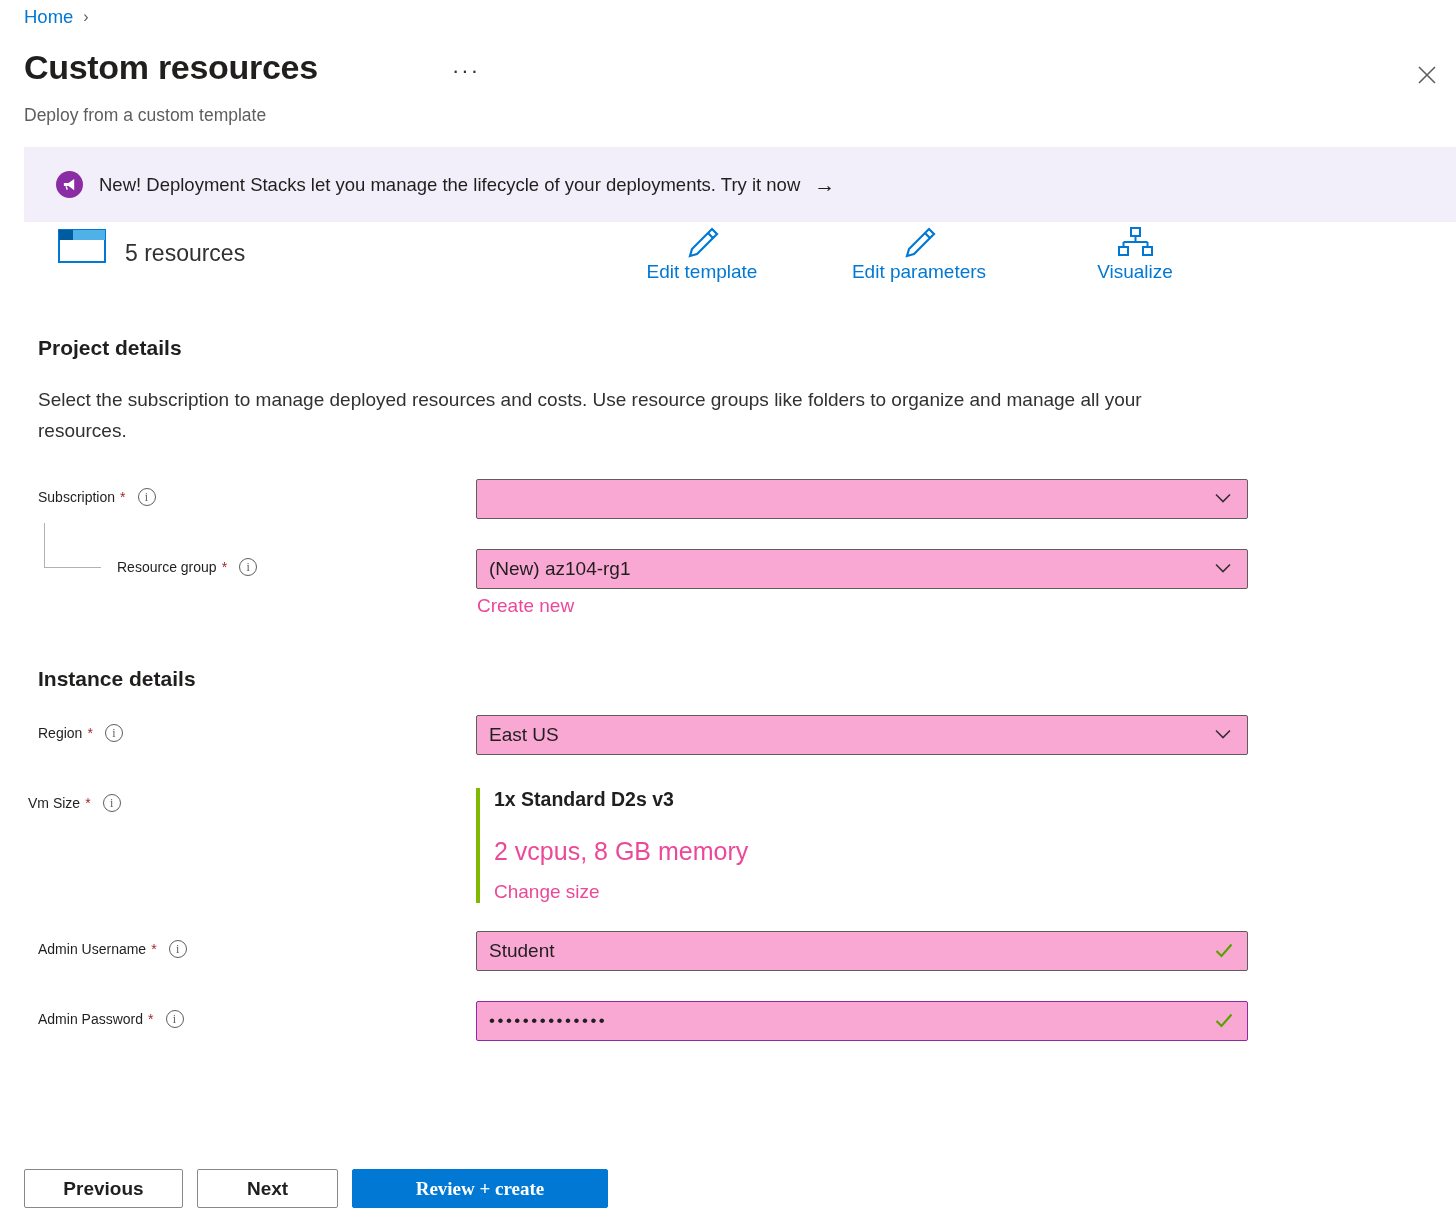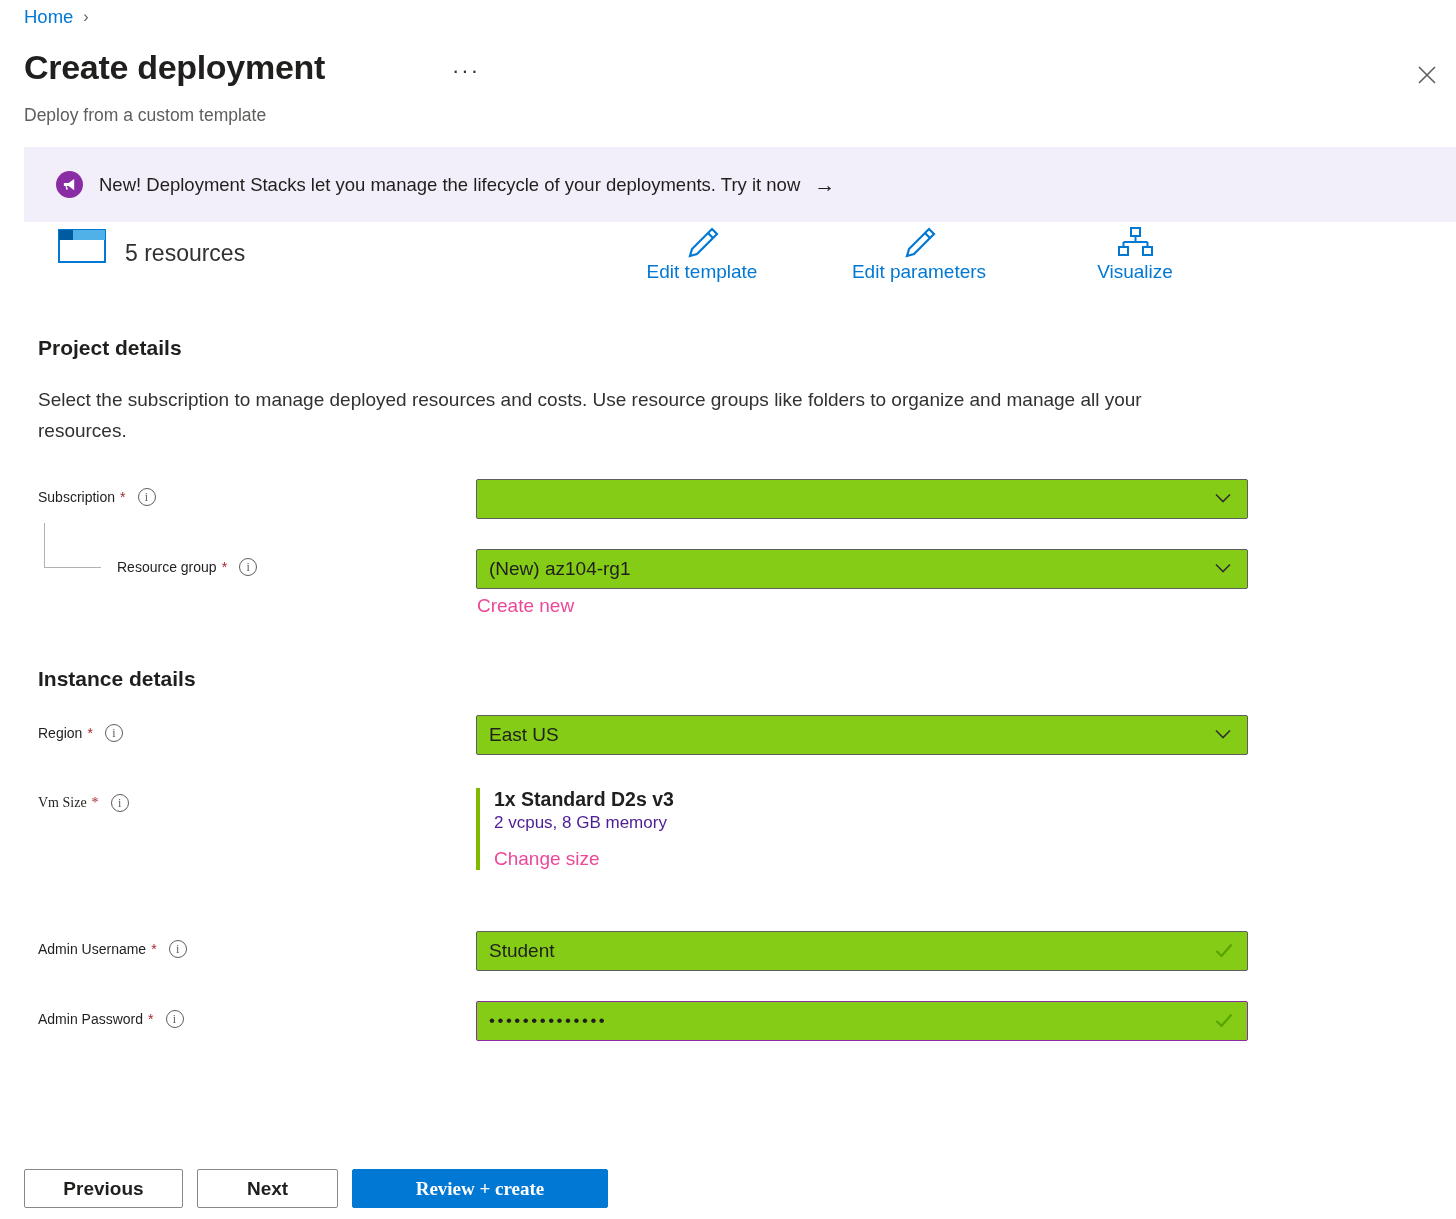--- a/index.html
+++ b/index.html
@@ -63,21 +63,21 @@
   .req { color: #a4262c; margin-left: 5px; }
   .info-icon {
     margin-left: 12px; width: 18px; height: 18px; border: 1.3px solid #605e5c; border-radius: 50%;
     display: inline-flex; align-items: center; justify-content: center; color: #605e5c;
     font-size: 12px; cursor: pointer; flex: none;
   }
   .info-icon::after { content: "i"; font-family: "Liberation Serif", serif; }
 
   .dropdown, .text-input {
     position: absolute; left: 476px; width: 772px; height: 40px;
-    border: 1px solid #605e5c; border-radius: 2px; background: #84cc16;
+    border: 1px solid #605e5c; border-radius: 2px; background: #f9a8d4;
     display: flex; align-items: center; padding: 0 44px 0 12px;
     font-size: 19px; color: #201f1e; cursor: pointer;
   }
   .dropdown .chevron { position: absolute; right: 16px; top: 13px; }
   .text-input { cursor: text; }
   .text-input .check { position: absolute; right: 14px; top: 11px; }
 
   .dd-subscription { top: 479px; }
   .dd-resource-group { top: 549px; }
   .dd-region { top: 715px; }
@@ -85,21 +85,21 @@
   .connector {
     position: absolute; left: 44px; top: 523px; width: 57px; height: 45px;
     border-left: 1px solid #b3b0ad; border-bottom: 1px solid #b3b0ad;
   }
 
   .link { color: #ec4899; cursor: pointer; text-decoration: none; }
   .create-new { position: absolute; left: 477px; top: 595px; font-size: 19px; }
 
   .vm-block { position: absolute; left: 476px; top: 788px; border-left: 4px solid #7fba00; padding-left: 14px; }
   .vm-title { font-size: 19.5px; font-weight: 700; color: #201f1e; }
-  .vm-specs { font-size: 17px; color: #4c1d95; margin-top: 2px; }
+  .vm-specs { font-size: 25px; color: #ec4899; margin-top: 26px; }
   .vm-change { font-size: 19px; margin-top: 15px; display: inline-block; }
 
   .in-username { top: 931px; }
   .in-password { top: 1001px; border-color: #8a2da5; }
   .password-dots { font-size: 17px; letter-spacing: 2.5px; color: #201f1e; }
 
   
   .btn {
     position: absolute; top: 1169px; height: 39px; border-radius: 2px;
     display: flex; align-items: center; justify-content: center;
@@ -115,21 +115,21 @@
 </head>
 <body>
 
 <div class="page">
 
   <div class="breadcrumb">
     <a>Home</a>
     <span class="crumb-sep">›</span>
   </div>
 
-  <div class="page-title">Create deployment</div>
+  <div class="page-title">Custom resources</div>
   <div class="menu-dots">···</div>
   <div class="close-btn">
     <svg width="20" height="20" viewBox="0 0 20 20">
       <path d="M2 2 L18 18 M18 2 L2 18" stroke="#605e5c" stroke-width="1.6" fill="none"></path>
     </svg>
   </div>
   <div class="subtitle">Deploy from a custom template</div>
 
   <div class="banner">
     <div class="banner-icon">
@@ -214,21 +214,21 @@
     <span class="req">*</span>
     <span class="info-icon"></span>
   </div>
   <div class="dropdown dd-region">
     <span>East US</span>
     <svg class="chevron" width="16" height="10" viewBox="0 0 16 10">
       <path d="M1 1.5 L8 8.5 L15 1.5" fill="none" stroke="#323130" stroke-width="1.6"></path>
     </svg>
   </div>
 
-  <div class="label-row" style="left:38px; top:794px;font-family:Liberation Serif, serif;">
+  <div class="label-row" style="left:28px; top:794px;">
     <span>Vm Size</span>
     <span class="req">*</span>
     <span class="info-icon"></span>
   </div>
   <div class="vm-block">
     <div class="vm-title">1x Standard D2s v3</div>
     <div class="vm-specs">2 vcpus, 8 GB memory</div>
     <a class="link vm-change">Change size</a>
   </div>
 

